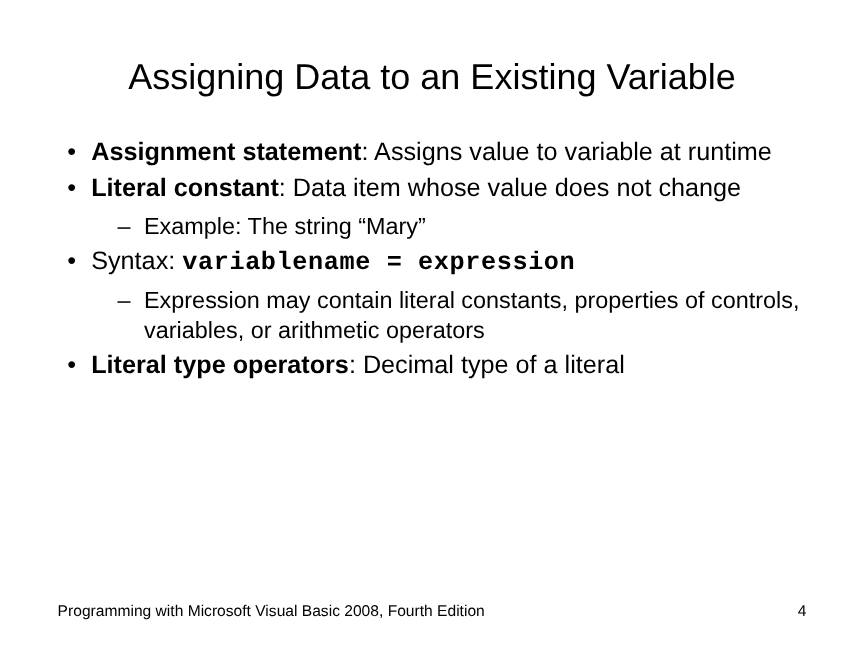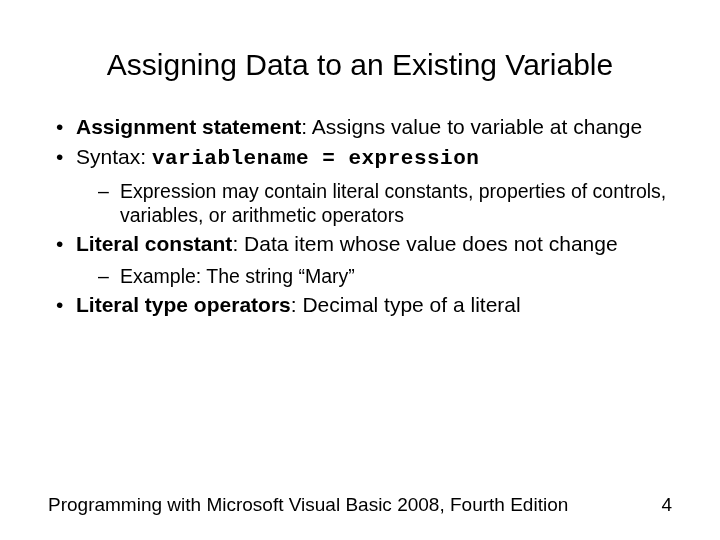--- a/index.html
+++ b/index.html
@@ -65,45 +65,45 @@
   .bold { font-weight: bold; text-align: right; }
   .code { font-family: "Courier New", Courier, monospace; font-weight: bold; letter-spacing: 0.5px; }
   .codeplain { font-family: "Courier New", Courier, monospace; }
   .footer {
     position: absolute;
     bottom: 24px;
     left: 48px;
     right: 48px;
     display: flex;
     justify-content: space-between;
-    font-size: 19px;
+    font-size: 13px;
   }
 </style>
 </head>
 <body>
 
 <h1 class="title">Assigning Data to an Existing Variable</h1>
 
 <ul class="top">
 
   <li>
-    <span class="bold">Assignment statement</span><span>: Assigns value to variable at change</span>
+    <span class="bold">Assignment statement</span><span>: Assigns value to variable at runtime</span>
+  </li>
+
+  <li>
+    <span class="bold">Literal constant</span><span>: Data item whose value does not change</span>
+    <ul class="sub1">
+      <li>Example: The string “Mary”</li>
+    </ul>
   </li>
 
   <li>
     <span>Syntax: </span><span class="code">variablename = expression</span>
     <ul class="sub1">
       <li>Expression may contain literal constants, properties of controls, variables, or arithmetic operators</li>
-    </ul>
-  </li>
-
-  <li>
-    <span class="bold">Literal constant</span><span>: Data item whose value does not change</span>
-    <ul class="sub1">
-      <li>Example: The string “Mary”</li>
     </ul>
   </li>
 
   <li>
     <span class="bold">Literal type operators</span><span>: Decimal type of a literal</span>
   </li>
 
 </ul>
 
 <div class="footer">

